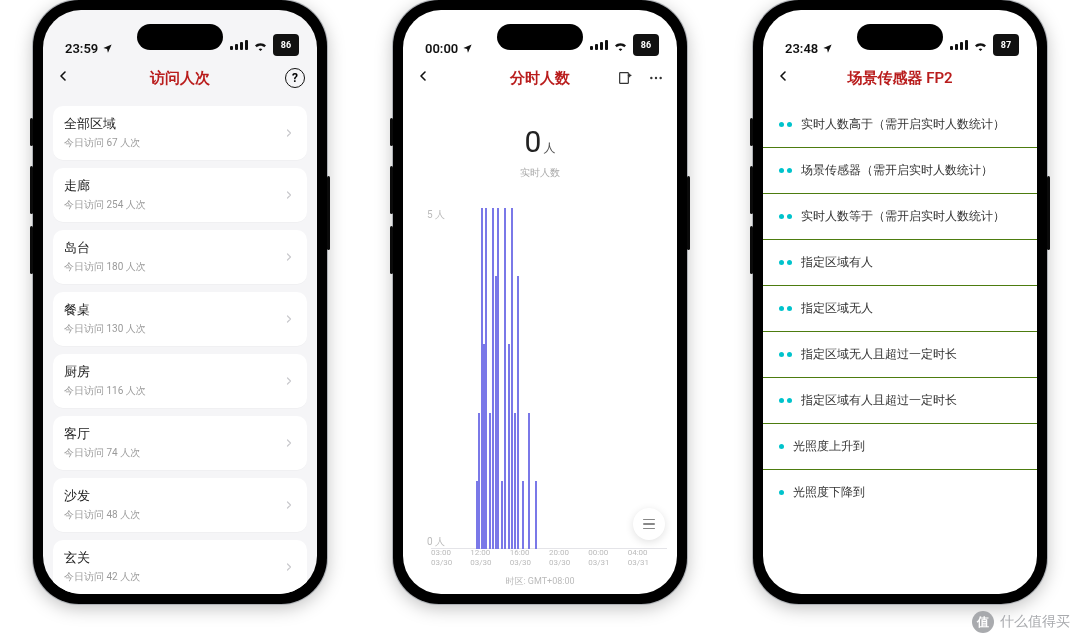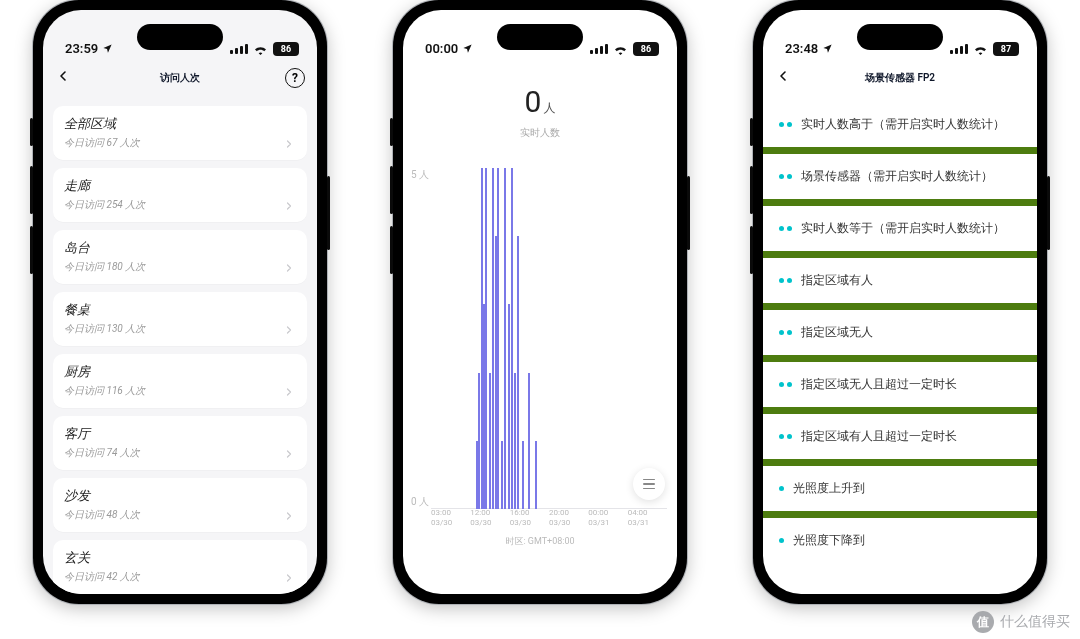--- a/index.html
+++ b/index.html
@@ -22,57 +22,57 @@
   .status .right{display:flex;align-items:center;gap:5px;}
   .loc-arrow svg{display:block;}
   .sig-dots{display:flex;gap:2px;align-items:flex-end;}
   .sig-dots span{width:3px;background:#111;border-radius:1px;}
   .sig-dots span:nth-child(1){height:4px;}
   .sig-dots span:nth-child(2){height:6px;}
   .sig-dots span:nth-child(3){height:8px;}
   .sig-dots span:nth-child(4){height:10px;}
   .wifi svg{display:block;}
   .bat{display:flex;align-items:center;gap:1px;}
-  .bat-pill{width:26px;height:14px;border-radius:4px;background:#111;display:flex;align-items:center;justify-content:center;color:#fff;font-size:9px;font-weight:700;letter-spacing:.2px;}
+  .bat-pill{width:26px;height:22px;border-radius:4px;background:#111;display:flex;align-items:center;justify-content:center;color:#fff;font-size:9px;font-weight:700;letter-spacing:.2px;}
   
   .nav{position:relative;height:40px;display:flex;align-items:center;justify-content:center;}
-  .nav .title{font-size:10px;font-weight:600;color:#0f172a;}
+  .nav .title{font-size:15px;font-weight:600;color:#b91c1c;}
   .nav .back{position:absolute;left:12px;top:50%;transform:translateY(-50%);}
   .nav .right-actions{position:absolute;right:12px;top:50%;transform:translateY(-50%);display:flex;align-items:center;gap:14px;}
   .nav .right-actions .export svg,.nav .right-actions .more svg{display:block;}
   .help-circle{width:18px;height:18px;border:1.6px solid #111;border-radius:50%;display:flex;align-items:center;justify-content:center;font-size:12px;font-weight:700;line-height:1;}
   
   .p1-list{padding:8px 10px 0 10px;display:flex;flex-direction:column;gap:8px;}
-  .p1-card{background:#fff;border-radius:10px;padding:9px 12px 10px 11px;display:flex;align-items:flex-end;justify-content:space-between;box-shadow:0 1px 0 rgba(0,0,0,0.02);font-style:italic;}
+  .p1-card{background:#fff;border-radius:10px;padding:9px 12px 10px 11px;display:flex;align-items:center;justify-content:space-between;box-shadow:0 1px 0 rgba(0,0,0,0.02);}
   .p1-card .txt{display:flex;flex-direction:column;gap:3px;}
   .p1-card .name{font-size:13px;color:#222;font-weight:500;}
   .p1-card .sub{font-size:10px;color:#9a9a9a;}
   .chev svg{display:block;}
   
   .p2-body{position:relative;height:calc(100% - 86px);display:flex;flex-direction:column;}
   .p2-center{text-align:center;padding-top:26px;}
   .p2-num{font-size:30px;font-weight:400;color:#222;}
   .p2-unit{font-size:12px;color:#555;margin-left:2px;}
   .p2-sub{font-size:10px;color:#aaa;margin-top:7px;}
   .p2-chart{position:relative;flex:1;margin:28px 0 0 0;}
-  .ylab{position:absolute;left:8px;font-size:10px;color:#bbb;}
+  .ylab{position:absolute;left:24px;font-size:10px;color:#bbb;}
   .ylab.top{top:0;}
   .ylab.bot{bottom:24px;}
   .line0{position:absolute;left:28px;right:10px;bottom:24px;height:1px;background:#e4e4e8;}
   .bars{position:absolute;left:28px;right:10px;top:0;bottom:24px;}
   .bar{position:absolute;bottom:0;width:2px;background:#7a78e8;}
   .xaxis{position:absolute;left:28px;right:10px;bottom:0;height:24px;display:flex;font-size:8px;color:#bbb;}
   .xtick{flex:1;display:flex;flex-direction:column;align-items:flex-start;gap:1px;line-height:1.1;}
   .tz{text-align:center;font-size:9px;color:#bbb;padding:2px 0 8px;}
   .fab{position:absolute;right:12px;bottom:56px;width:32px;height:32px;border-radius:50%;background:#fff;box-shadow:0 2px 8px rgba(0,0,0,.12);display:flex;align-items:center;justify-content:center;}
   .hamb{display:flex;flex-direction:column;gap:3px;}
   .hamb span{width:12px;height:1.6px;background:#888;border-radius:1px;}
   
   .p3-list{padding:4px 0 0 0;}
-  .p3-row{display:flex;align-items:center;gap:9px;padding:14px 16px;border-bottom:7px solid #4d7c0f;font-size:12px;color:#333;}
+  .p3-row{display:flex;align-items:center;gap:9px;padding:14px 16px;border-bottom:1px solid #4d7c0f;font-size:12px;color:#333;}
   .p3-row:last-child{border-bottom:0;}
   .dots2{display:flex;gap:3px;align-items:center;}
   .dot, .dot1{width:5px;height:5px;border-radius:50%;}
   .dot{background:#00c3cc;}
   .dot1{background:#00c3cc;}
   
   .wm{position:absolute;right:10px;bottom:6px;display:flex;align-items:center;gap:6px;color:#a0a2a6;font-size:14px;opacity:.9;}
   .wm-badge{width:22px;height:22px;border-radius:50%;background:#a0a2a6;color:#fff;display:flex;align-items:center;justify-content:center;font-size:12px;font-weight:700;}
 </style>
 </head>
@@ -246,20 +246,43 @@
               </span>
             <span class="wifi">
               <svg width="15" height="11" viewBox="0 0 24 18" fill="#111">
                   <path d="M12 18l-3-3c1.7-1.7 4.3-1.7 6 0l-3 3zm-6-6l-3-3c5-5 13-5 18 0l-3 3c-3.3-3.3-8.7-3.3-12 0z"></path>
                 </svg>
             </span>
             <span class="bat">
               <span class="bat-pill">86</span>
             </span>
           </div>
+        </div>
+        <div class="nav">
+          <span class="back">
+            <svg width="16" height="16" viewBox="0 0 24 24" fill="none" stroke="#111" stroke-width="2.4" stroke-linecap="round" stroke-linejoin="round">
+                <polyline points="15 18 9 12 15 6"></polyline>
+              </svg>
+          </span>
+          <span class="title">分时人数</span>
+          <span class="right-actions">
+            <span class="export">
+              <svg width="16" height="16" viewBox="0 0 24 24" fill="none" stroke="#333" stroke-width="1.8" stroke-linecap="round" stroke-linejoin="round">
+                  <rect x="4" y="4" width="13" height="16" rx="1"></rect>
+                  <path d="M17 8h4M19 6v4"></path>
+                </svg>
+            </span>
+            <span class="more">
+              <svg width="18" height="16" viewBox="0 0 24 24" fill="#333">
+                  <circle cx="5" cy="12" r="1.8"></circle>
+                  <circle cx="12" cy="12" r="1.8"></circle>
+                  <circle cx="19" cy="12" r="1.8"></circle>
+                </svg>
+            </span>
+          </span>
         </div>
         <div class="p2-body">
           <div class="p2-center">
             <span class="p2-num">0</span><span class="p2-unit">人</span>
             <div class="p2-sub">实时人数</div>
           </div>
           <div class="p2-chart">
             <span class="ylab top">5 人</span>
             <span class="ylab bot">0 人</span>
             <div class="line0"></div>

